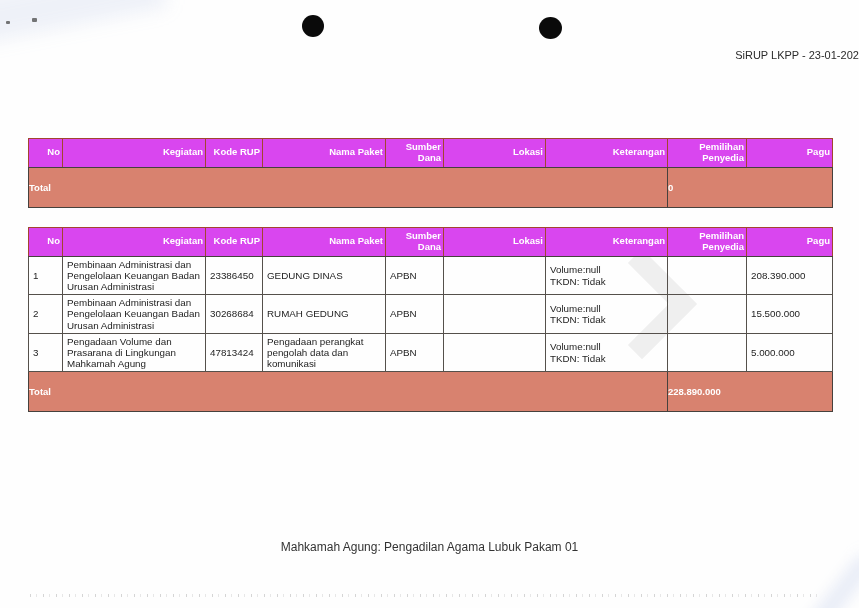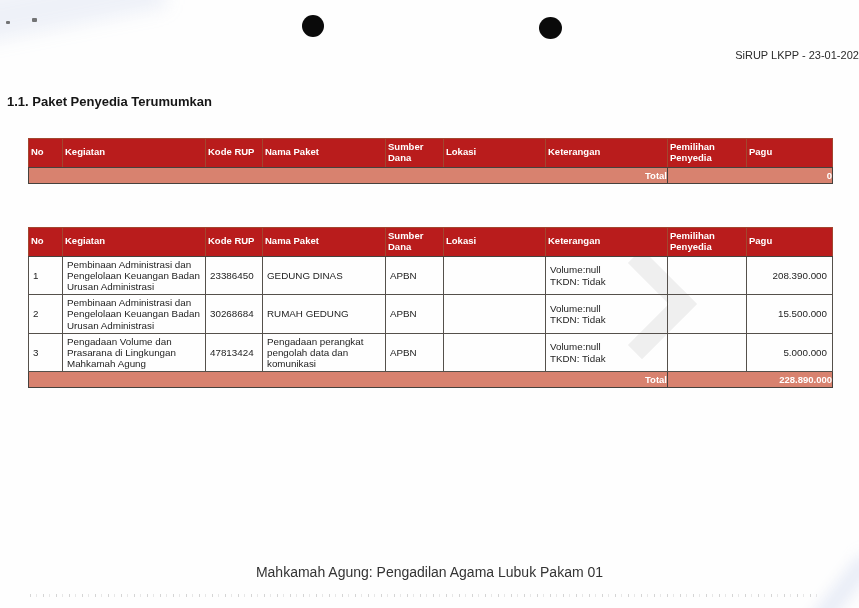--- a/index.html
+++ b/index.html
@@ -33,66 +33,65 @@
   .h2a{position:absolute;left:7px;top:94px;font-size:13px;font-weight:bold;color:#161616;}
   .h2b{position:absolute;left:7px;top:184px;font-size:13px;font-weight:bold;color:#161616;}
 
   .tbl-wrap{position:absolute;left:28px;width:804px;}
   .wrap-1{top:138px;}
   .wrap-2{top:227px;}
 
   table{border-collapse:collapse;table-layout:fixed;width:804px;position:relative;z-index:2;
     border:1.5px solid #46413d;}
   th{
-    background:#b91c1c;color:#ffffff;font-size:9.5px;font-weight:bold;
+    background:#d946ef;color:#ffffff;font-size:9.5px;font-weight:bold;
     border:1px solid #a2462f;border-bottom:1px solid #46413d;
-    padding:3px 2px;line-height:1.15;text-align:left;vertical-align:middle;
+    padding:3px 2px;line-height:1.15;text-align:right;vertical-align:middle;
   }
   td.data{
     background:transparent;border:1px solid #55504b;
     font-size:9.8px;line-height:1.14;padding:2px 4px;vertical-align:middle;color:#1d1d1d;
   }
   td.cell-keterangan{white-space:pre-line;}
-  td.cell-pagu{text-align:right;padding-right:5px;}
+  td.cell-pagu{text-align:left;padding-right:5px;}
   tr.total-row td{
     background:#d8826f;color:#ffffff;font-weight:bold;font-size:9.5px;
-    text-align:right;padding:2px 0;border-top:1px solid #46413d;
+    text-align:left;padding:14px 0;border-top:1px solid #46413d;
   }
   tr.total-row td.total-value{border-left:1.5px solid #46413d;}
 
   
   .watermark-text{
     position:absolute;left:58px;top:16px;z-index:1;
     font-size:112px;font-weight:bold;letter-spacing:34px;line-height:1;
     color:rgba(235,190,148,0.38);user-select:none;white-space:nowrap;
   }
   .watermark-chevron{
     position:absolute;left:575px;top:38px;z-index:1;width:58px;height:58px;
     border-right:20px solid rgba(60,60,60,0.08);border-top:20px solid rgba(60,60,60,0.08);
     transform:rotate(45deg);
   }
 
-  .footer{position:absolute;top:540px;left:0;width:100%;text-align:center;font-size:14px;color:#333;margin-top:24px;}
+  .footer{position:absolute;top:540px;left:0;width:100%;text-align:center;font-size:12px;color:#333;}
 </style>
 </head>
 <body>
 
 <div class="page">
 
   <div class="tint-topleft"></div>
   <div class="tint-bottomright"></div>
   <div class="speck s1"></div>
   <div class="speck s2"></div>
 
   <div class="punch-hole hole-1"></div>
   <div class="punch-hole hole-2"></div>
 
   <div class="doc-header">SiRUP LKPP - 23-01-2023</div>
 
-  <div class="h2a">1.1. Paket Penyedia Terumumkan</div>
 
   <div class="tbl-wrap wrap-1">
     <table>
       <colgroup>
         <col style="width:34px">
           <col style="width:143px">
           <col style="width:57px">
           <col style="width:123px">
         <col style="width:58px">
           <col style="width:102px">

